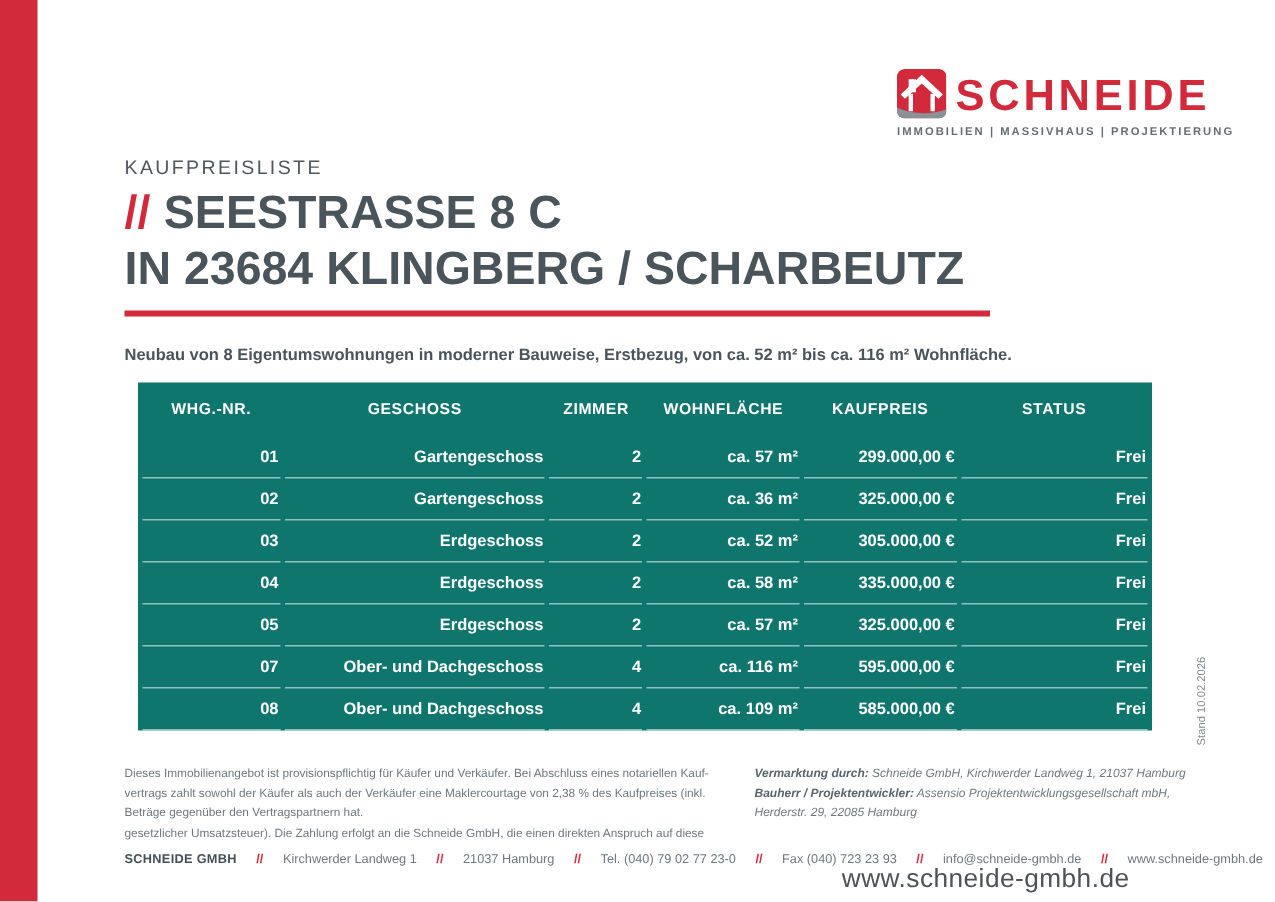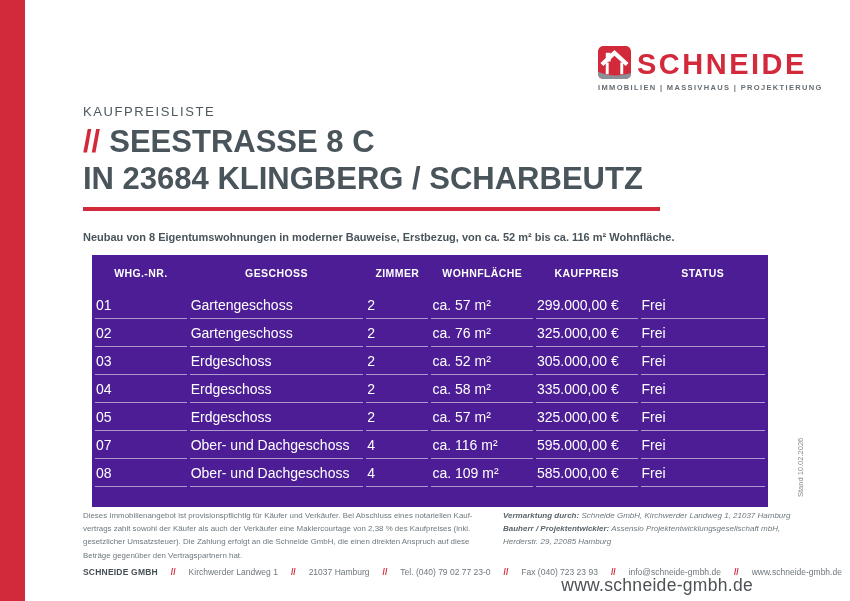--- a/index.html
+++ b/index.html
@@ -16,24 +16,24 @@
   .logo-tagline{margin-top:4px;color:#666E74;font-weight:700;font-size:7.5px;letter-spacing:1.35px;white-space:nowrap;}
 
   
   .eyebrow{position:absolute;left:83px;top:104px;font-size:13px;letter-spacing:1.6px;color:#4D575D;}
   .title{position:absolute;left:83px;top:123px;font-weight:700;font-size:31px;line-height:37px;color:#49545B;white-space:nowrap;}
   .title .slashes{color:#D2293B;margin-right:9px;}
   .red-rule{position:absolute;left:83px;top:207px;width:577px;height:4px;background:#D2293B;}
   .intro{position:absolute;left:83px;top:231px;font-weight:700;font-size:11px;color:#49545B;white-space:nowrap;}
 
   
-  .table-wrap{position:absolute;left:92px;top:255px;width:676px;background:#4c1d95;padding-bottom:20px;}
+  .table-wrap{position:absolute;left:92px;top:255px;width:676px;background:#0f766e;padding-bottom:0;}
   table.price{width:100%;border-collapse:separate;border-spacing:3px 0;color:#ffffff;}
   table.price th{height:34px;font-size:10.5px;font-weight:700;letter-spacing:0.4px;text-align:center;vertical-align:middle;}
-  table.price td{height:25px;font-size:14px;font-weight:400;text-align:left;vertical-align:middle;border-bottom:1px solid rgba(255,255,255,0.55);}
+  table.price td{height:25px;font-size:11px;font-weight:700;text-align:right;vertical-align:middle;border-bottom:1px solid rgba(255,255,255,0.55);}
   col.c1{width:14%;}col.c2{width:26.5%;}col.c3{width:9.5%;}col.c4{width:15.5%;}col.c5{width:15.5%;}col.c6{width:19%;}
 
   .stand{position:absolute;left:796px;top:497px;transform:rotate(-90deg);transform-origin:0 0;width:70px;font-size:7.5px;color:#85898C;white-space:nowrap;}
 
   
   .disclaimer{position:absolute;left:83px;top:509px;font-size:7.9px;line-height:13.2px;color:#6E787E;white-space:nowrap;}
   .marketing{position:absolute;left:503px;top:509px;font-size:8px;line-height:13.2px;color:#6E787E;white-space:nowrap;font-style:italic;}
   .marketing b{color:#5A646A;}
   .contact{position:absolute;left:83px;top:567px;font-size:8.5px;color:#6E787E;white-space:nowrap;display:flex;align-items:flex-end;gap:13px;}
   .contact .company{font-weight:700;color:#454F55;letter-spacing:0.2px;}
@@ -102,21 +102,21 @@
             <td>Gartengeschoss</td>
             <td>2</td>
             <td>ca. 57 m²</td>
             <td>299.000,00 €</td>
             <td>Frei</td>
         </tr>
         <tr>
           <td>02</td>
             <td>Gartengeschoss</td>
             <td>2</td>
-            <td>ca. 76 m²</td>
+            <td>ca. 36 m²</td>
             <td>325.000,00 €</td>
             <td>Frei</td>
         </tr>
         <tr>
           <td>03</td>
             <td>Erdgeschoss</td>
             <td>2</td>
             <td>ca. 52 m²</td>
             <td>305.000,00 €</td>
             <td>Frei</td>
@@ -155,22 +155,22 @@
         </tr>
       </tbody>
     </table>
   </div>
 
   <div class="stand">Stand 10.02.2026</div>
 
   <div class="disclaimer">
     <div>Dieses Immobilienangebot ist provisionspflichtig für Käufer und Verkäufer. Bei Abschluss eines notariellen Kauf-</div>
     <div>vertrags zahlt sowohl der Käufer als auch der Verkäufer eine Maklercourtage von 2,38 % des Kaufpreises (inkl.</div>
+    <div>Beträge gegenüber den Vertragspartnern hat.</div>
     <div>gesetzlicher Umsatzsteuer). Die Zahlung erfolgt an die Schneide GmbH, die einen direkten Anspruch auf diese</div>
-    <div>Beträge gegenüber den Vertragspartnern hat.</div>
   </div>
 
   <div class="marketing">
     <div><b>Vermarktung durch:</b><span> Schneide GmbH, Kirchwerder Landweg 1, 21037 Hamburg</span></div>
     <div><b>Bauherr / Projektentwickler:</b><span> Assensio Projektentwicklungsgesellschaft mbH,</span></div>
     <div>Herderstr. 29, 22085 Hamburg</div>
   </div>
 
   <div class="contact">
     <span class="company">SCHNEIDE GMBH</span>

